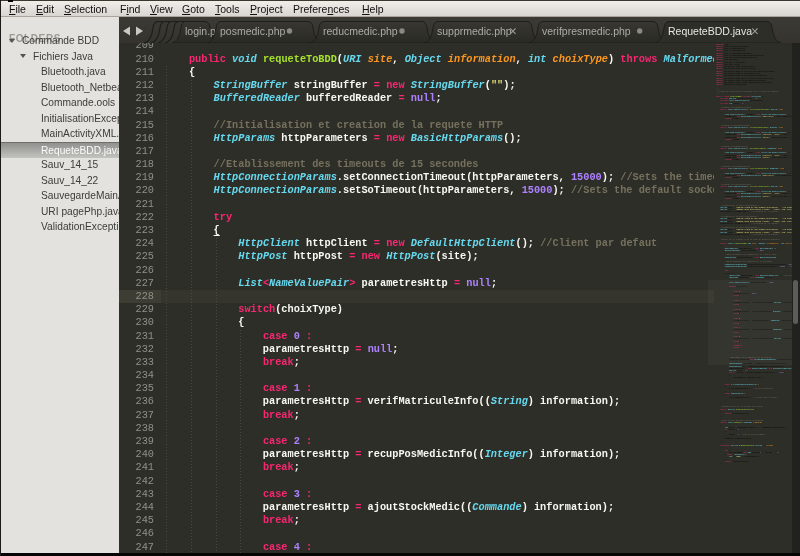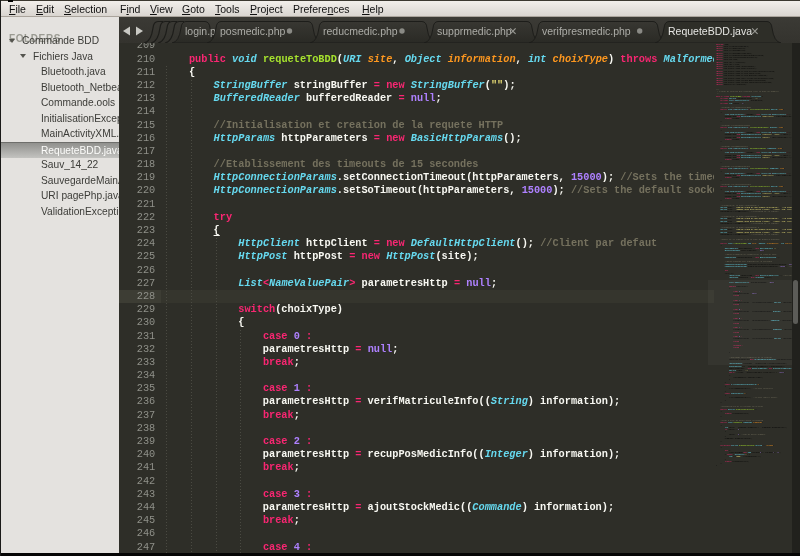--- a/index.html
+++ b/index.html
@@ -11,21 +11,21 @@
 .row{position:relative;height:15.53px;font-size:10.2px;color:#3c3c38;white-space:nowrap}
 .row .lbl{position:absolute;top:1.5px}
 .row.folders{font-size:10px;font-weight:bold;color:#9a9a92;letter-spacing:.6px;padding-left:8px;padding-top:16px;height:16.5px}
 .row.sel{background:linear-gradient(#90908d,#c3c3c0);border-top:1px solid #6e6e6b;color:#fcfcfa}
 .tri{position:absolute;top:5px;width:0;height:0;border-left:3.4px solid transparent;border-right:3.4px solid transparent;border-top:4.8px solid #55554f}
 .trir{position:absolute;top:3.6px;width:0;height:0;border-top:3.4px solid transparent;border-bottom:3.4px solid transparent;border-left:4.8px solid #55554f}
 #tabbar{position:absolute;left:119px;top:17px;width:681px;height:26px}
 #tabbar text{font-size:10.5px;font-family:"Liberation Sans",sans-serif}
 #editor{position:absolute;left:119px;top:43px;width:595px;height:510px;background:transparent;overflow:hidden}
 pre{font-family:"Liberation Mono",monospace;font-size:10.28px;line-height:13.19px;position:absolute}
-#gutter{left:13px;top:-3.6px;width:28px;text-align:center;color:#8f9089}
+#gutter{left:7px;top:-3.6px;width:28px;text-align:right;color:#8f9089}
 #code{left:45.3px;top:-3.6px;color:#f8f8f2;font-weight:bold}
 #code u{text-decoration:underline;text-underline-offset:2px}
 i{font-style:normal}
 .k{color:#f92672}
 .t{color:#66d9ef;font-style:italic}
 .f{color:#a6e22e}
 .p{color:#fd971f;font-style:italic}
 .s{color:#e6db74}
 .n{color:#ae81ff}
 .c{color:#75715e}
@@ -74,20 +74,23 @@
       <span class="lbl" style="left:40px">Commande.ools</span>
     </div>
 <div class="row">
       <span class="lbl" style="left:40px">InitialisationExceptions.java</span>
     </div>
 <div class="row">
       <span class="lbl" style="left:40px">MainActivityXML.xml</span>
     </div>
 <div class="row sel">
       <span class="lbl" style="left:40px">RequeteBDD.java</span>
+    </div>
+<div class="row">
+      <span class="lbl" style="left:40px">Sauv_14_15</span>
     </div>
 <div class="row">
       <span class="lbl" style="left:40px">Sauv_14_22</span>
     </div>
 <div class="row">
       <span class="lbl" style="left:40px">SauvegardeMainActivity.java</span>
     </div>
 <div class="row">
       <span class="lbl" style="left:40px">URI pagePhp.java</span>
     </div>

